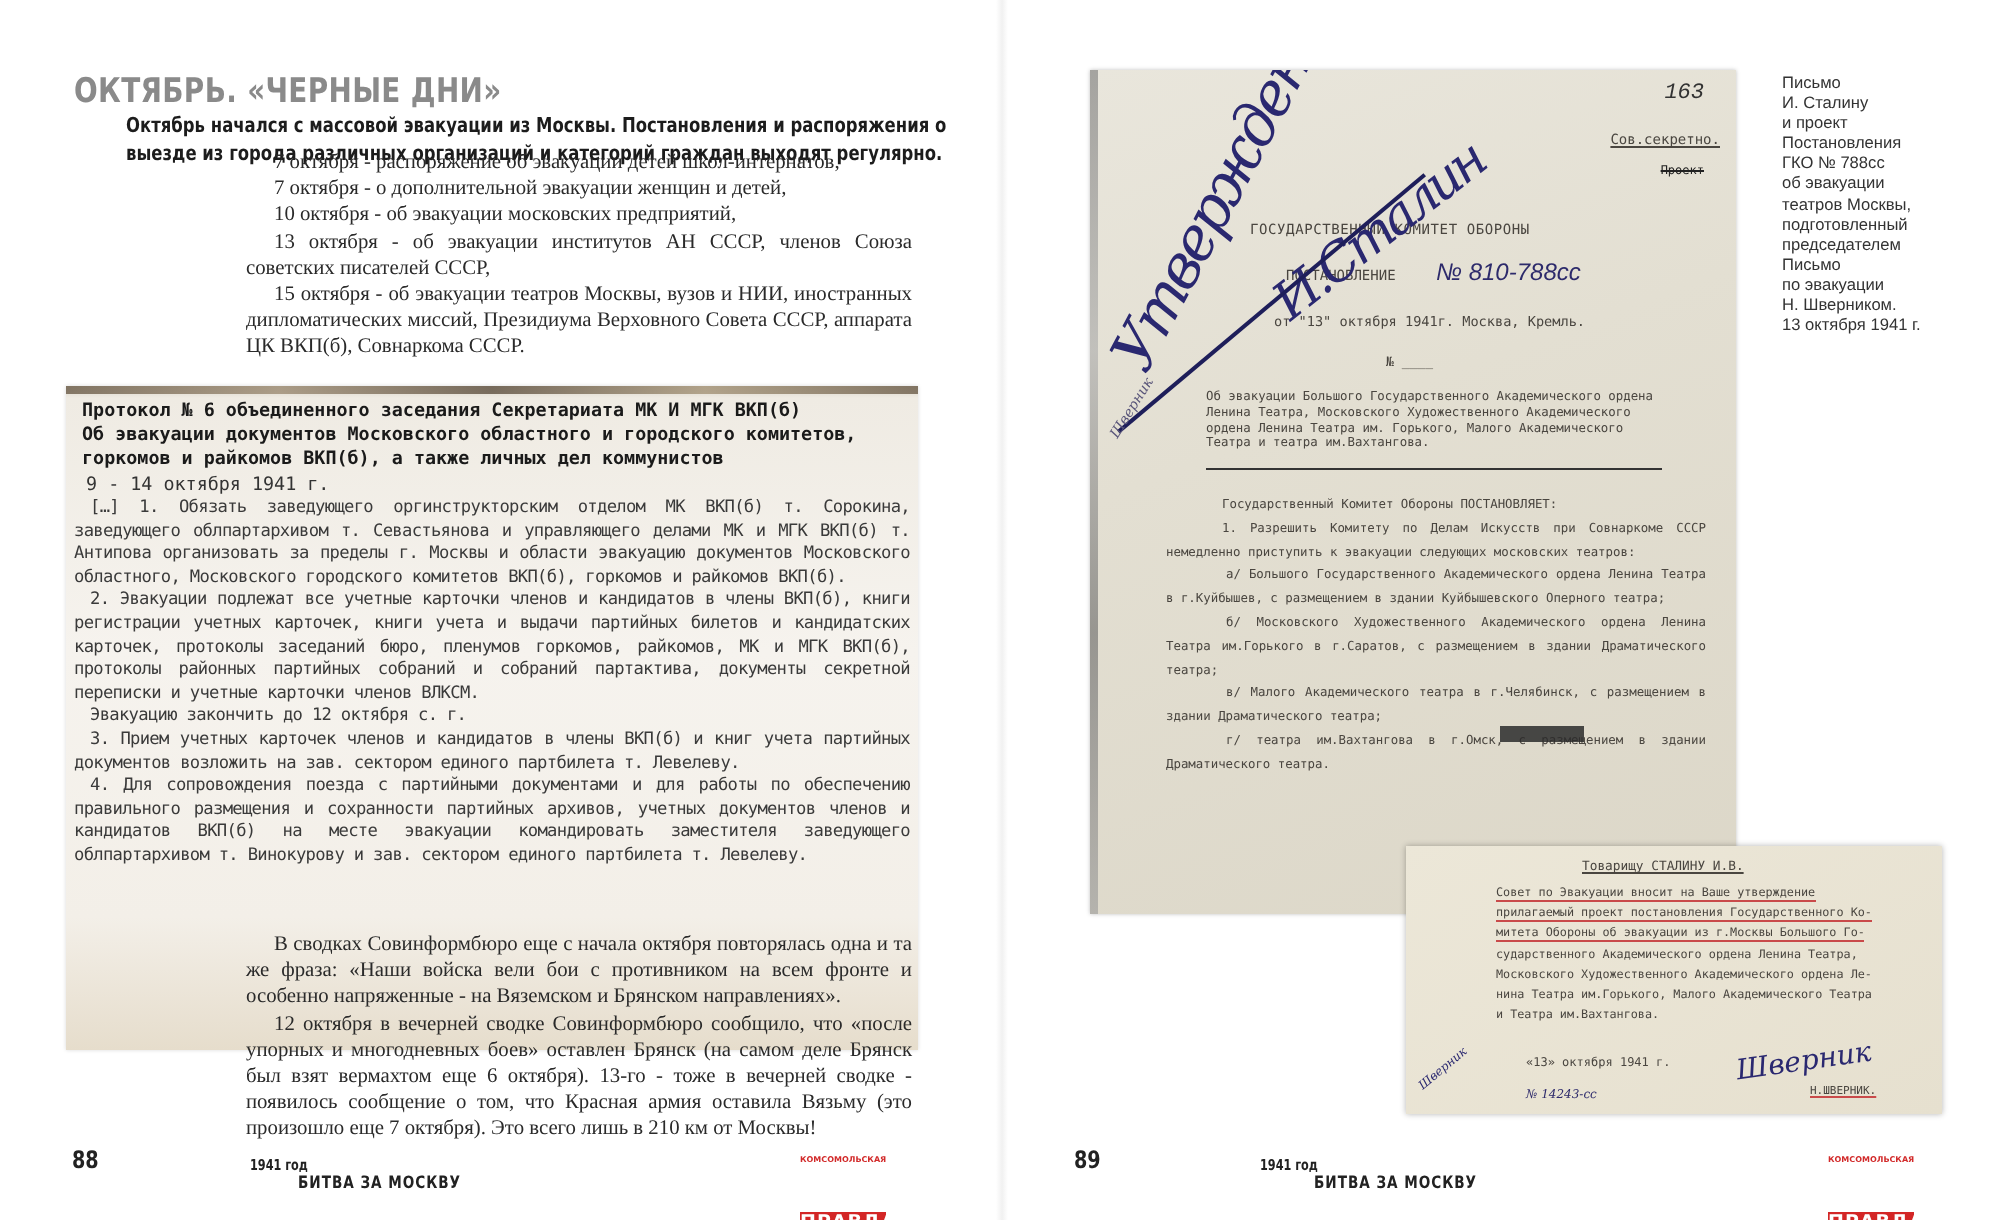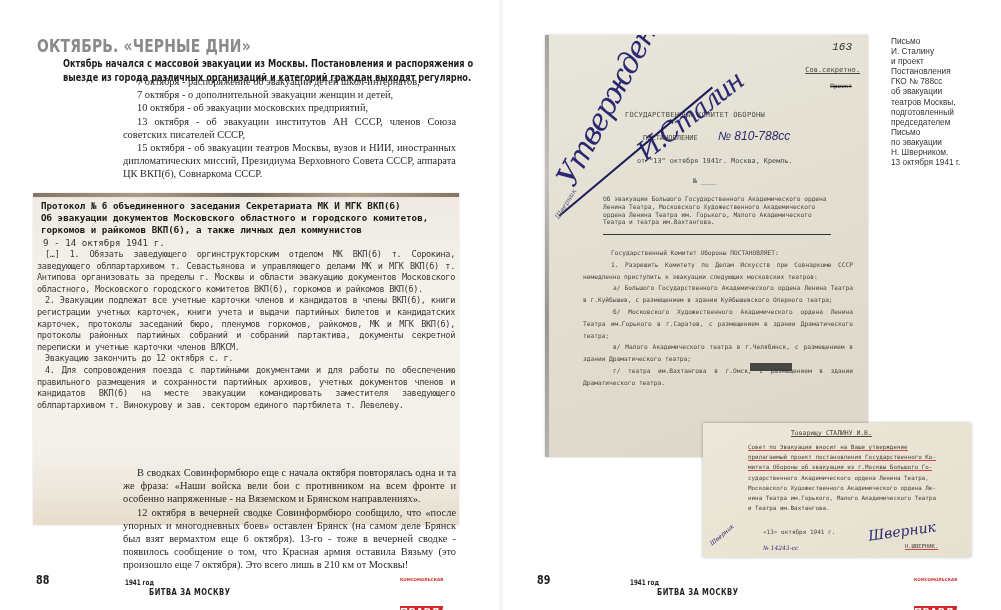--- a/index.html
+++ b/index.html
@@ -116,20 +116,21 @@
     <div class="protocol">
       <div class="protocol-head">
         <div>Протокол № 6 объединенного заседания Секретариата МК И МГК ВКП(б)</div>
         <div>Об эвакуации документов Московского областного и городского комитетов, горкомов и райкомов ВКП(б), а также личных дел коммунистов</div>
       </div>
       <div class="protocol-date">9 - 14 октября 1941 г.</div>
       <div class="protocol-body">
         <p>[…] 1. Обязать заведующего оргинструкторским отделом МК ВКП(б) т. Сорокина, заведующего облпартархивом т. Севастьянова и управляющего делами МК и МГК ВКП(б) т. Антипова организовать за пределы г. Москвы и области эвакуацию документов Московского областного, Московского городского комитетов ВКП(б), горкомов и райкомов ВКП(б).</p>
         <p>2. Эвакуации подлежат все учетные карточки членов и кандидатов в члены ВКП(б), книги регистрации учетных карточек, книги учета и выдачи партийных билетов и кандидатских карточек, протоколы заседаний бюро, пленумов горкомов, райкомов, МК и МГК ВКП(б), протоколы районных партийных собраний и собраний партактива, документы секретной переписки и учетные карточки членов ВЛКСМ.</p>
         <p>Эвакуацию закончить до 12 октября с. г.</p>
+        <p>3. Прием учетных карточек членов и кандидатов в члены ВКП(б) и книг учета партийных документов возложить на зав. сектором единого партбилета т. Левелеву.</p>
         <p>4. Для сопровождения поезда с партийными документами и для работы по обеспечению правильного размещения и сохранности партийных архивов, учетных документов членов и кандидатов ВКП(б) на месте эвакуации командировать заместителя заведующего облпартархивом т. Винокурову и зав. сектором единого партбилета т. Левелеву.</p>
       </div>
     </div>
 
     <div class="closing">
       <p>В сводках Совинформбюро еще с начала октября повторялась одна и та же фраза: «Наши войска вели бои с противником на всем фронте и особенно напряженные - на Вяземском и Брянском направлениях».</p>
       <p>12 октября в вечерней сводке Совинформбюро сообщило, что «после упорных и многодневных боев» оставлен Брянск (на самом деле Брянск был взят вермахтом еще 6 октября). 13-го - тоже в вечерней сводке - появилось сообщение о том, что Красная армия оставила Вязьму (это произошло еще 7 октября). Это всего лишь в 210 км от Москвы!</p>
     </div>
 
     <div class="page-num" style="left:36px;">88</div>

